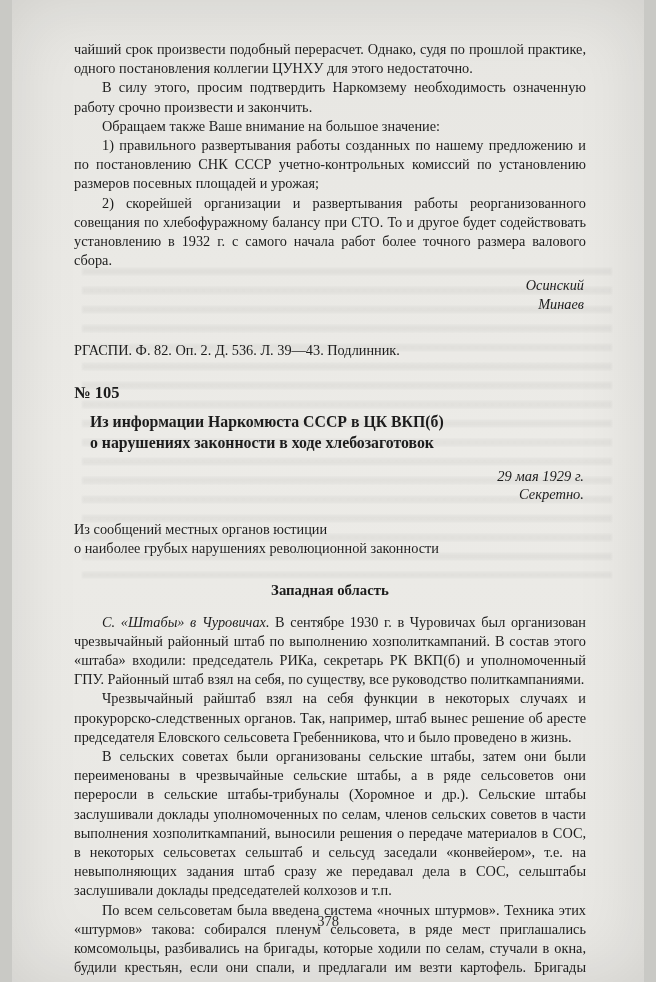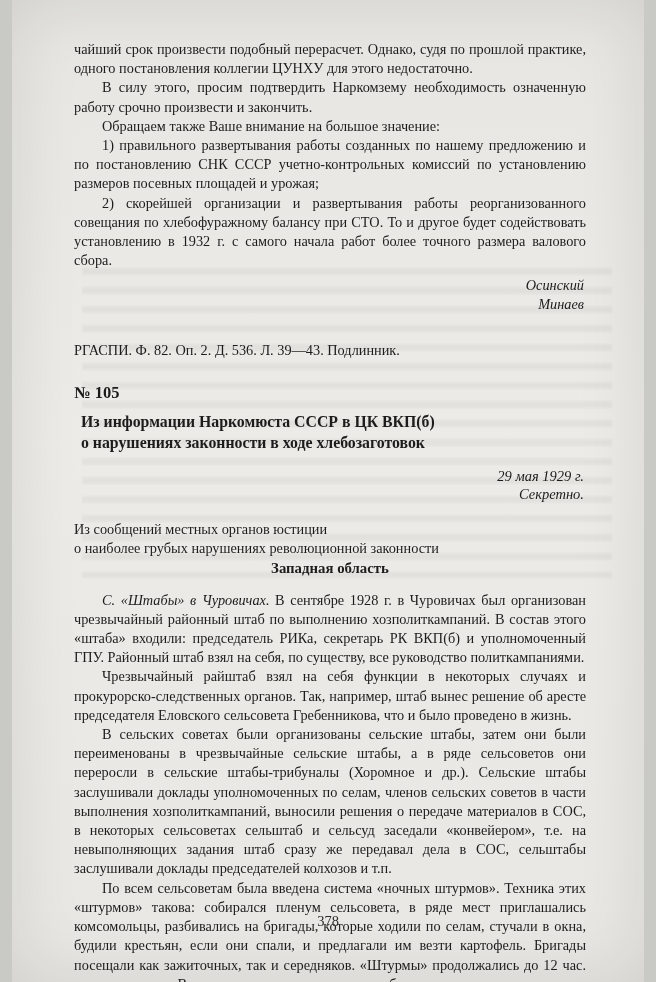--- a/index.html
+++ b/index.html
@@ -55,41 +55,41 @@
     margin-top: 28px;
     text-indent: 0;
     font-size: 14.3px;
   }
   .docnum {
     margin: 22px 0 0 0;
     font-size: 16.5px;
     font-weight: bold;
   }
   .doctitle {
-    margin: 8px 0 0 7px;
+    margin: 8px 0 0 16px;
     font-size: 15.8px;
     font-weight: bold;
     line-height: 21px;
   }
   .dateblock {
     margin-top: 14px;
     text-align: right;
     font-style: italic;
     font-size: 14.5px;
     line-height: 18.5px;
     padding-right: 2px;
   }
   .subtitle {
     margin-top: 16px;
     text-indent: 0;
     text-align: left;
     line-height: 19px;
   }
   .section {
-    margin: 2px 0 14px 0;
+    margin: 24px 0 14px 0;
     text-align: center;
     font-size: 14.8px;
     font-weight: bold;
   }
   .pagenum {
     position: absolute;
     bottom: 52px;
     left: 0;
     width: 100%;
     text-align: center;
@@ -131,21 +131,21 @@
       <div>Секретно.</div>
     </div>
 
     <p class="subtitle">
       <span>Из сообщений местных органов юстиции</span><br>
       <span>о наиболее грубых нарушениях революционной законности</span>
     </p>
 
     <div class="section">Западная область</div>
 
-    <p><i>С. «Штабы» в Чуровичах.</i><span> В сентябре 1928 г. в Чуровичах был организован чрезвычайный районный штаб по выполнению хозполиткампаний. В состав этого «штаба» входили: председатель РИКа, секретарь РК ВКП(б) и уполномоченный ГПУ. Районный штаб взял на себя, по существу, все руководство политкампаниями.</span></p>
+    <p><i>С. «Штабы» в Чуровичах.</i><span> В сентябре 1930 г. в Чуровичах был организован чрезвычайный районный штаб по выполнению хозполиткампаний. В состав этого «штаба» входили: председатель РИКа, секретарь РК ВКП(б) и уполномоченный ГПУ. Районный штаб взял на себя, по существу, все руководство политкампаниями.</span></p>
     <p>Чрезвычайный райштаб взял на себя функции в некоторых случаях и прокурорско-следственных органов. Так, например, штаб вынес решение об аресте председателя Еловского сельсовета Гребенникова, что и было проведено в жизнь.</p>
     <p>В сельских советах были организованы сельские штабы, затем они были переименованы в чрезвычайные сельские штабы, а в ряде сельсоветов они переросли в сельские штабы-трибуналы (Хоромное и др.). Сельские штабы заслушивали доклады уполномоченных по селам, членов сельских советов в части выполнения хозполиткампаний, выносили решения о передаче материалов в СОС, в некоторых сельсоветах сельштаб и сельсуд заседали «конвейером», т.е. на невыполняющих задания штаб сразу же передавал дела в СОС, сельштабы заслушивали доклады председателей колхозов и т.п.</p>
     <p>По всем сельсоветам была введена система «ночных штурмов». Техника этих «штурмов» такова: собирался пленум сельсовета, в ряде мест приглашались комсомольцы, разбивались на бригады, которые ходили по селам, стучали в окна, будили крестьян, если они спали, и предлагали им везти картофель. Бригады посещали как зажиточных, так и середняков. «Штурмы» продолжались до 12 час. ночи и позже. В некоторых сельсоветах сами бригады, в случае невывозки, накладывали штраф. В ряде сельсоветов бригады допускали обыски; на основе «штурмов» был ряд эксцессов: одного бригадира из-</p>
 
   </div>
 
   <div class="pagenum">378</div>
 
 </div>
 

